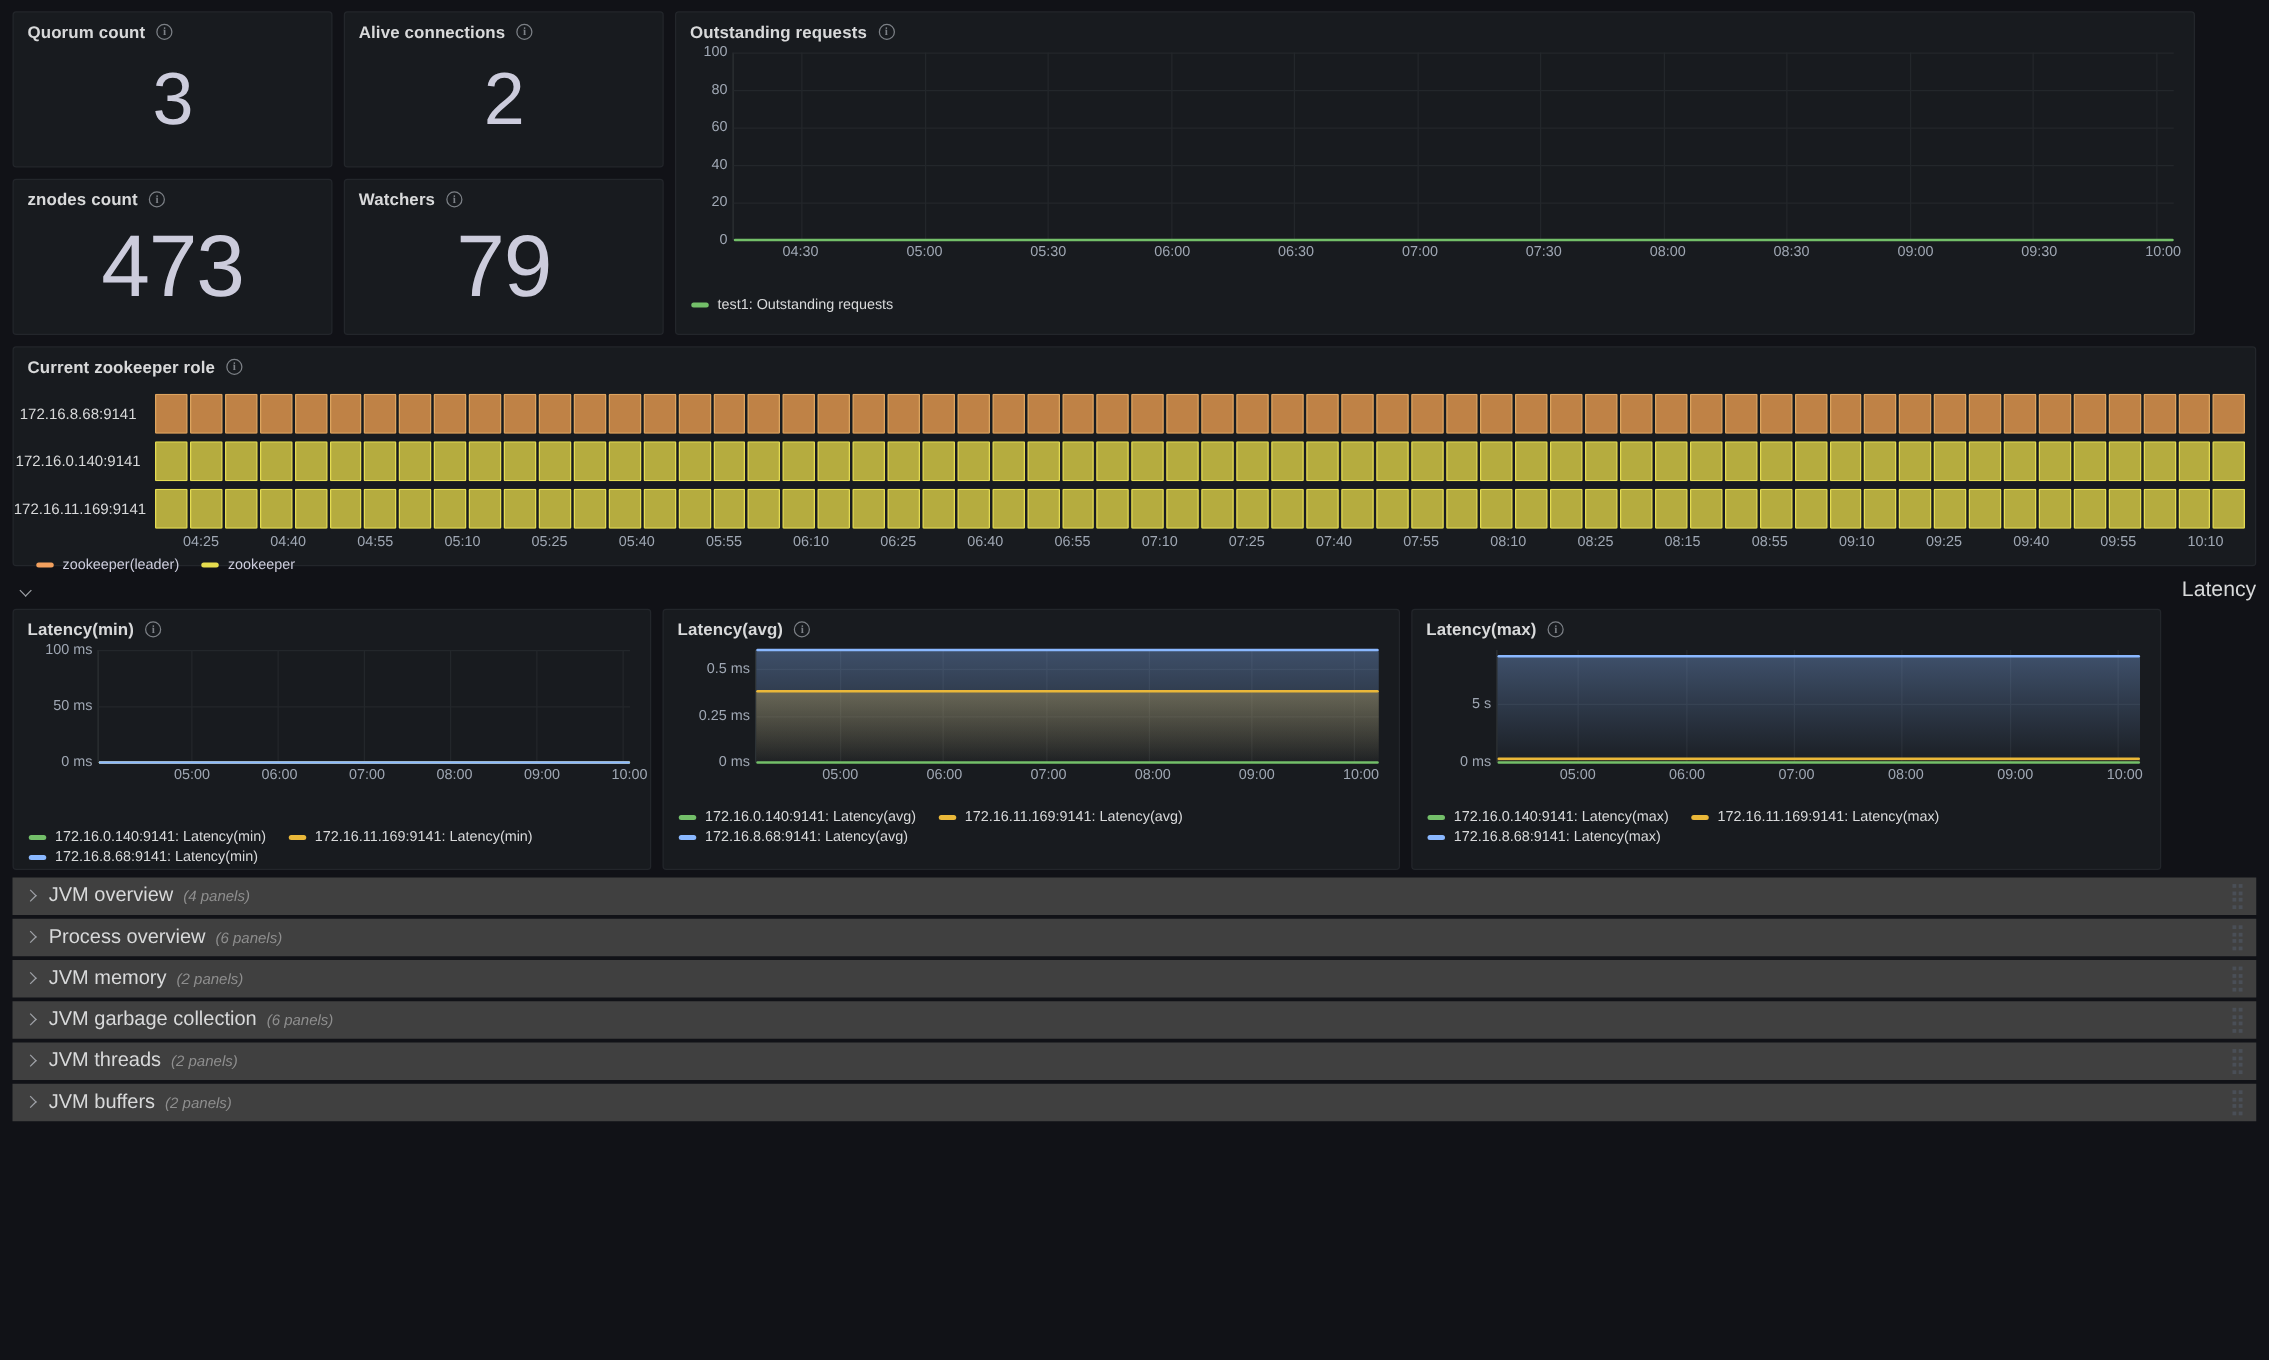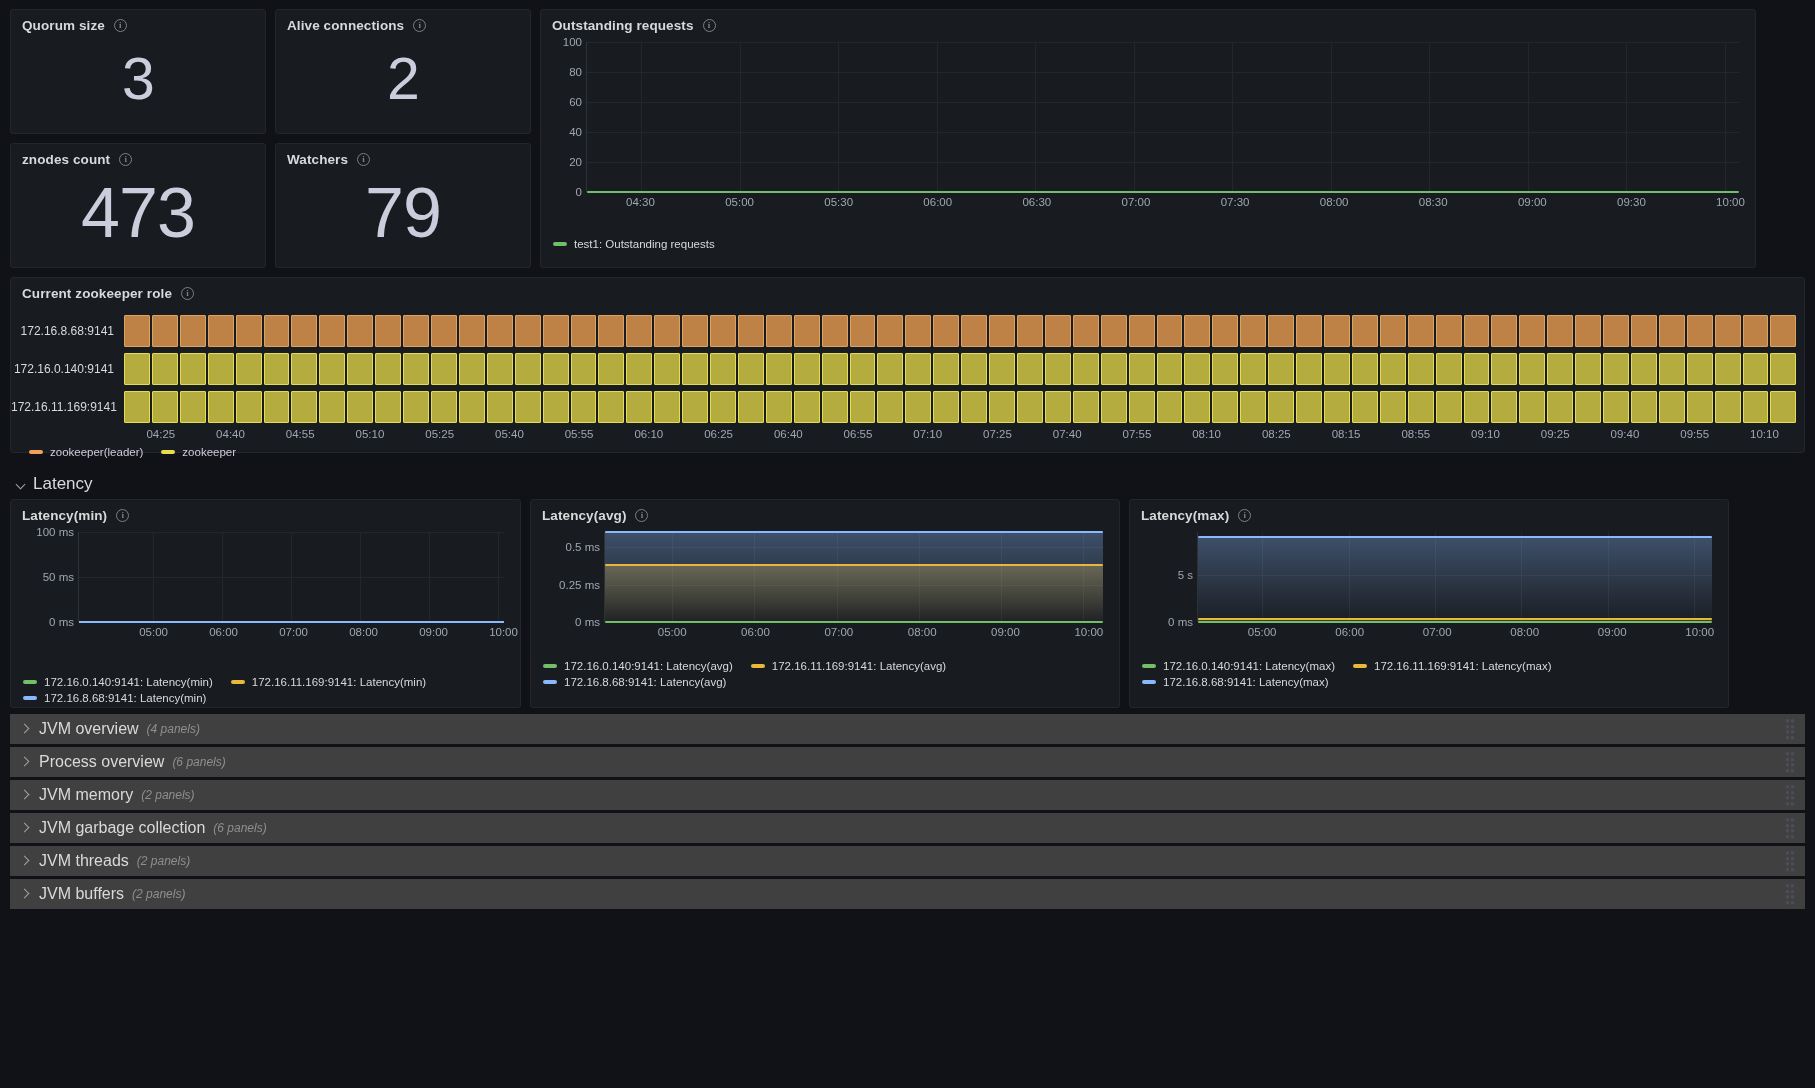--- a/index.html
+++ b/index.html
@@ -104,21 +104,21 @@
     gap: 4px 18px; font-size: 11.5px; color: #d8d9da;
   }
   .leg-item { display: flex; align-items: center; gap: 7px; white-space: nowrap; cursor: pointer; }
   .leg-swatch { width: 14px; height: 3.5px; border-radius: 2px; flex: none; }
 
   
   .st-panel { width: 1795px; height: 176px; }
   .st-rows { position: absolute; left: 0; right: 8px; top: 36px; }
   .st-row { display: flex; align-items: center; height: 33px; margin-bottom: 5px; }
   .st-label {
-    width: 113px; flex: none; text-align: right; padding-right: 10px;
+    width: 113px; flex: none; text-align: center; padding-right: 10px;
     font-size: 12px; color: #d8d9da;
   }
   .st-track {
     flex: 1; height: 32px; display: flex; gap: 2px; position: relative; overflow: hidden;
   }
   .st-cell { flex: 1 1 0; height: 100%; border-radius: 1px; }
   .st-cell.leader { background: #bf8246; border: 1px solid #dda45f; }
   .st-cell.follower { background: #b5ac3f; border: 1px solid #e4dc52; }
   .st-xaxis { position: absolute; left: 113px; right: 8px; top: 150px; height: 14px; }
   .st-legend { position: absolute; left: 18px; top: 168px; display: flex; gap: 18px; font-size: 11.5px; }
@@ -150,21 +150,21 @@
 <body>
 
 <div class="dash">
 
 
   <div class="grid">
     <div class="col">
       <div class="grid">
         <div class="panel stat h1">
           <div class="panel-title">
-            <span>Quorum size</span>
+            <span>Quorum count</span>
             <span class="info-icon">i</span>
           </div>
           <div class="stat-value">3</div>
         </div>
         <div class="panel stat h1">
           <div class="panel-title">
             <span>Alive connections</span>
             <span class="info-icon">i</span>
           </div>
           <div class="stat-value">2</div>
@@ -479,21 +479,21 @@
           <span class="leg-swatch" style="background: rgb(242, 160, 94);"></span>
           <span>zookeeper(leader)</span>
         </div>
         <div class="leg-item">
           <span class="leg-swatch" style="background: rgb(229, 220, 78);"></span>
           <span>zookeeper</span>
         </div>
       </div>
   </div>
 
-  <div class="row-header" style="margin-top:16px;">
+  <div class="row-header" style="margin-top:4px;justify-content:space-between;">
     <span class="chev"></span>
     <span>Latency</span>
   </div>
 
   <div class="grid">
     <div class="panel lat-panel lat-a">
       <div class="panel-title">
         <span>Latency(min)</span>
         <span class="info-icon">i</span>
       </div>

